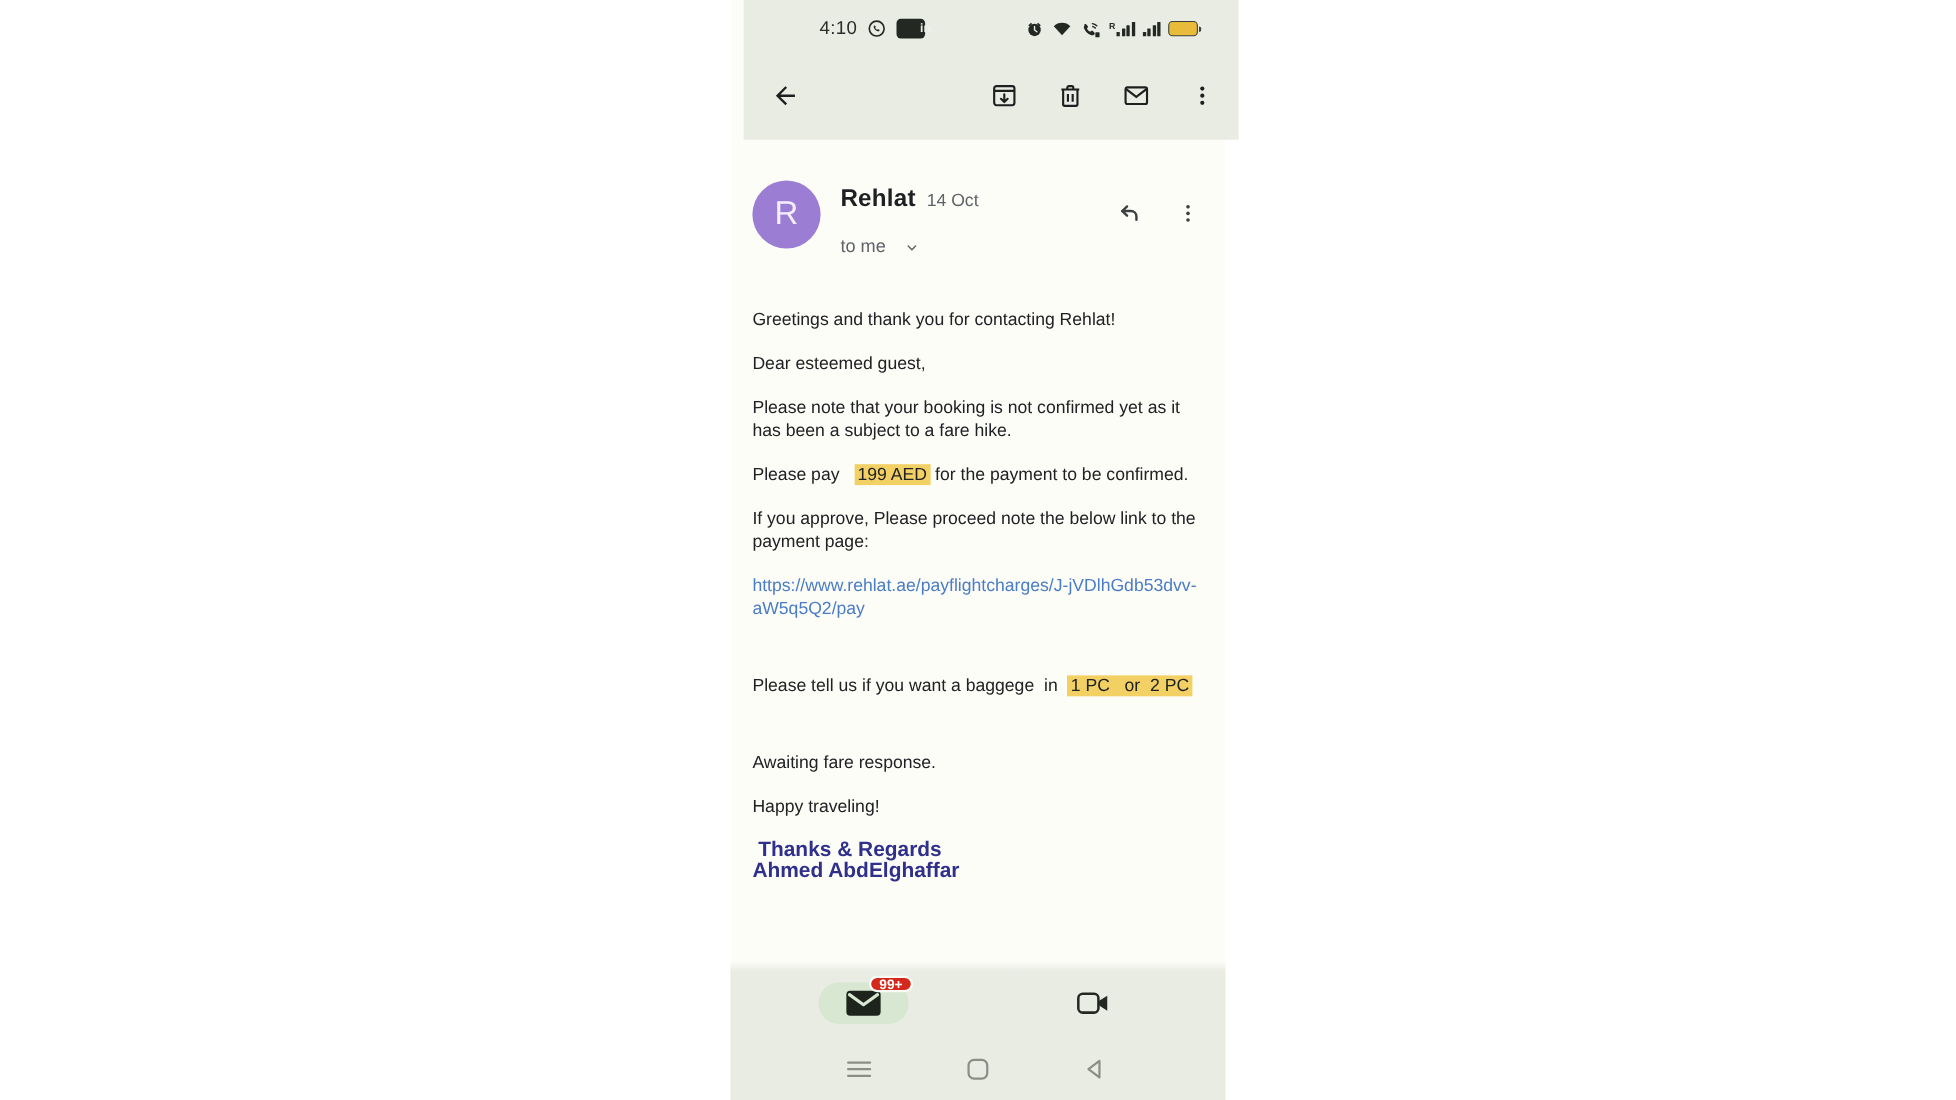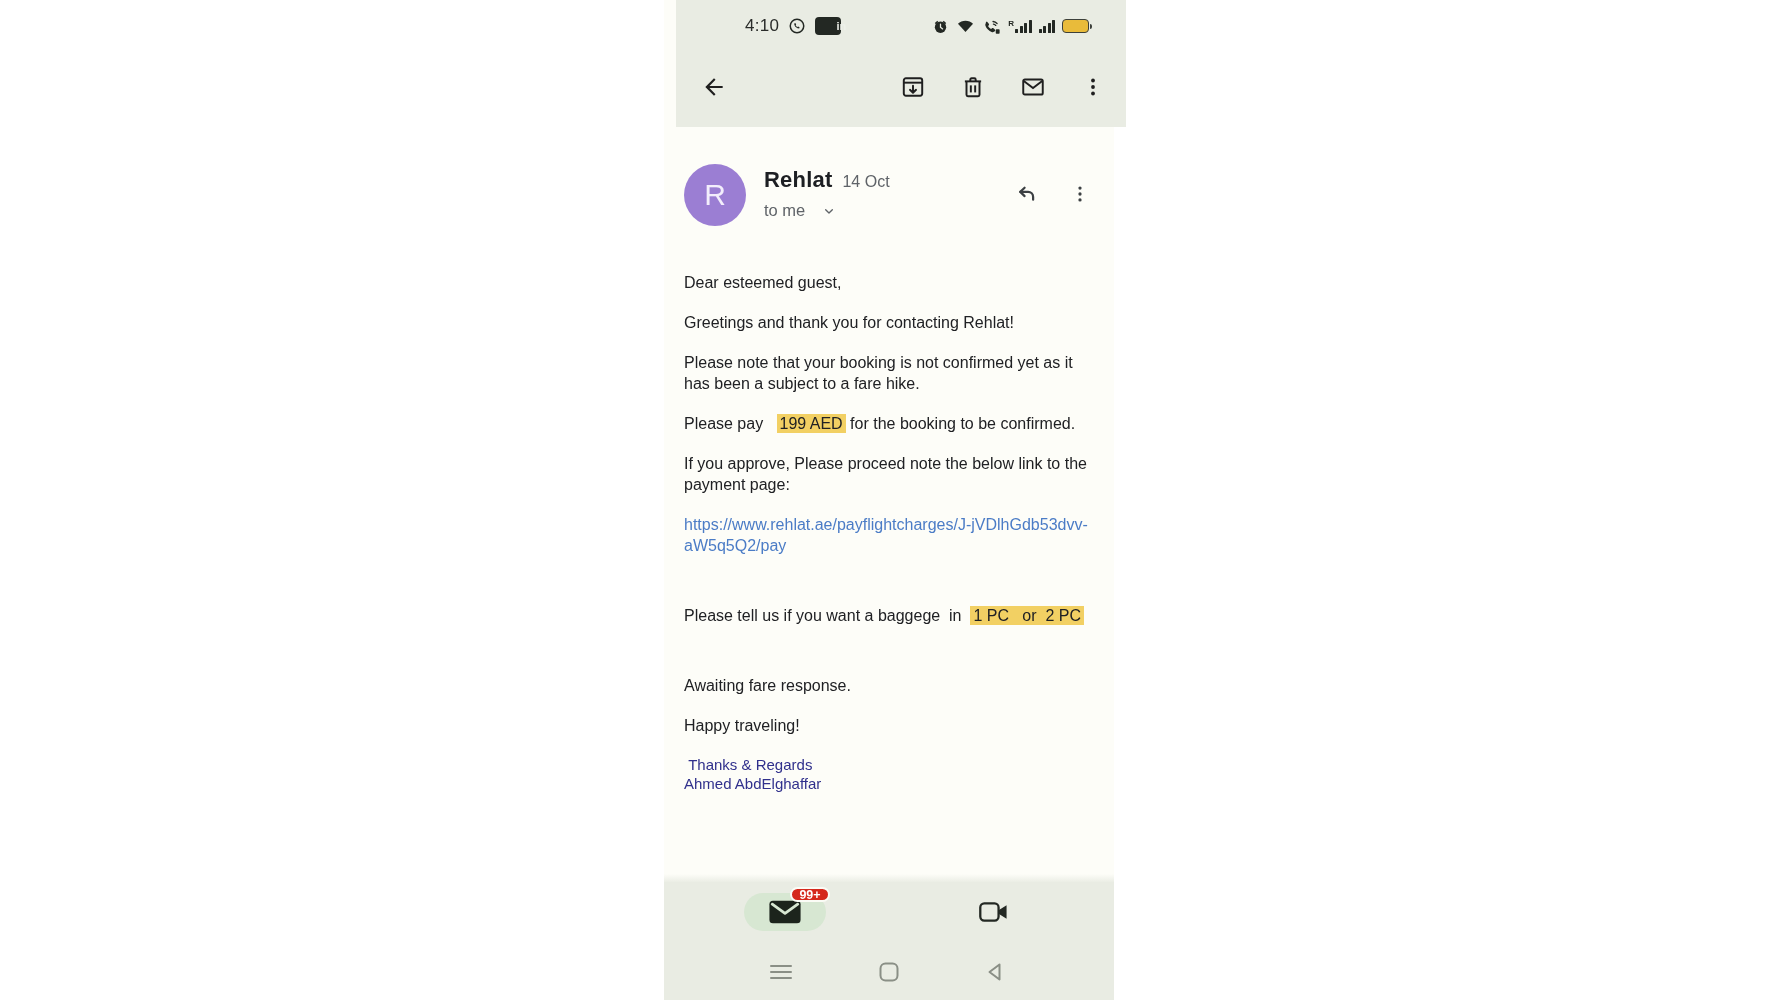--- a/index.html
+++ b/index.html
@@ -44,31 +44,31 @@
   .tb-btn{width:26px;height:26px;display:flex;align-items:center;justify-content:center;}
 
   
   .email-header{display:flex;align-items:flex-start;padding:0 20px;margin-top:164px;position:relative;}
   .avatar{width:62px;height:62px;border-radius:50%;background:var(--avatar);color:#f3eefc;
     display:flex;align-items:center;justify-content:center;font-size:30px;flex:0 0 auto;}
   .hdr-mid{margin-left:18px;padding-top:3px;flex:1 1 auto;min-width:0;}
   .hdr-name-row{display:flex;align-items:baseline;gap:10px;}
   .sender-name{font-size:22px;font-weight:bold;color:#1d1f23;letter-spacing:.2px;}
   .sent-date{font-size:16px;color:var(--muted);}
-  .hdr-to-row{display:flex;align-items:center;gap:16px;margin-top:8px;color:var(--muted);font-size:16.5px;}
+  .hdr-to-row{display:flex;align-items:center;gap:16px;margin-top:22px;color:var(--muted);font-size:16.5px;}
   .hdr-actions{display:flex;align-items:center;gap:26px;padding-top:16px;}
   .hdr-btn{width:28px;height:28px;display:flex;align-items:center;justify-content:center;}
 
   
   .email-body{padding:0 18px 0 20px;margin-top:46px;font-size:16px;line-height:21px;color:#202124;}
   .para{margin-bottom:19px;}
   .para.blank{height:11px;margin-bottom:19px;}
   .hl{background:var(--highlight);padding:1px 3px;}
   .lnk{color:var(--link);text-decoration:none;word-break:normal;overflow-wrap:anywhere;margin-top:47px;}
-  .email-signature{padding:0 20px;font-size:15px;font-weight:normal;
+  .email-signature{padding:0 20px;font-size:19px;font-weight:bold;
     line-height:19px;color:var(--signature);}
 
   
   .bottom-band{position:absolute;left:0;bottom:0;width:450px;height:118px;background:var(--band);}
   .bottom-band:before{content:"";position:absolute;top:-8px;left:0;right:0;height:8px;
     background:linear-gradient(rgba(233,236,227,0),rgba(233,236,227,.9));}
   .tab-mail{position:absolute;left:80px;top:11px;width:82px;height:38px;border-radius:19px;
     background:#d7e7d2;display:flex;align-items:center;justify-content:center;}
   .badge{position:absolute;left:126px;top:5px;min-width:40px;height:15px;border-radius:12px;
     background:var(--badge);border:2px solid #fbfcf6;color:#fff;font-size:12.5px;font-weight:bold;
@@ -207,24 +207,24 @@
           <svg width="22" height="22" viewBox="0 0 24 24" fill="#3c4043">
             <circle cx="12" cy="5.5" r="1.8"></circle>
               <circle cx="12" cy="12" r="1.8"></circle>
               <circle cx="12" cy="18.5" r="1.8"></circle>
           </svg>
         </div>
       </div>
     </div>
 
     <div class="email-body">
+        <div class="para"><span>Greetings and thank you for contacting Rehlat!</span></div>
         <div class="para"><span>Dear esteemed guest,</span></div>
-        <div class="para"><span>Greetings and thank you for contacting Rehlat!</span></div>
         <div class="para"><span>Please note that your booking is not confirmed yet as it has been a subject to a fare hike.</span></div>
-        <div class="para"><span>Please pay &nbsp;&nbsp;</span><span class="hl">199 AED</span><span> for the booking to be confirmed.</span></div>
+        <div class="para"><span>Please pay &nbsp;&nbsp;</span><span class="hl">199 AED</span><span> for the payment to be confirmed.</span></div>
         <div class="para"><span>If you approve, Please proceed note the below link to the payment page:</span></div>
         <div class="para"><span class="lnk">https://www.rehlat.ae/payflightcharges/J-jVDlhGdb53dvv-aW5q5Q2/pay</span></div>
         <div class="para blank"></div>
         <div class="para"><span>Please tell us if you want a baggege &nbsp;in &nbsp;</span><span class="hl">1 PC &nbsp; or &nbsp;2 PC</span></div>
         <div class="para blank"></div>
         <div class="para"><span>Awaiting fare response.</span></div>
         <div class="para"><span>Happy traveling!</span></div>
       </div>
 
     <div class="email-signature">

